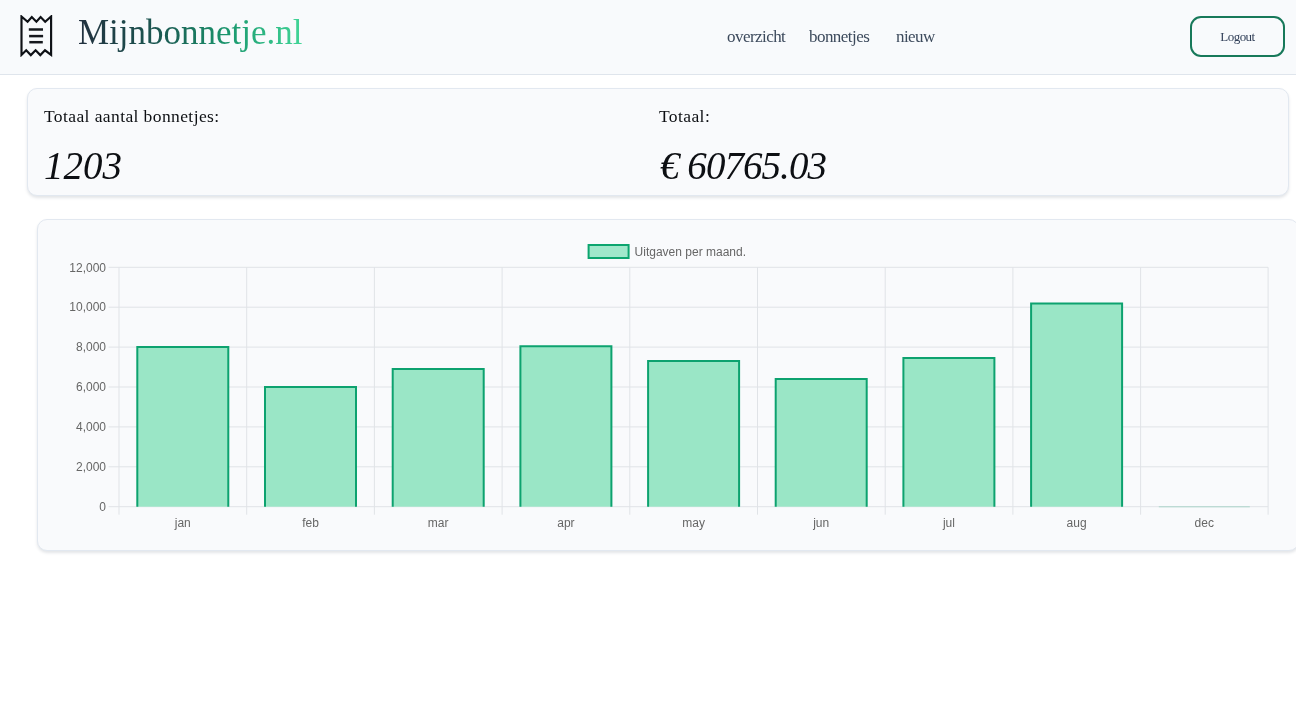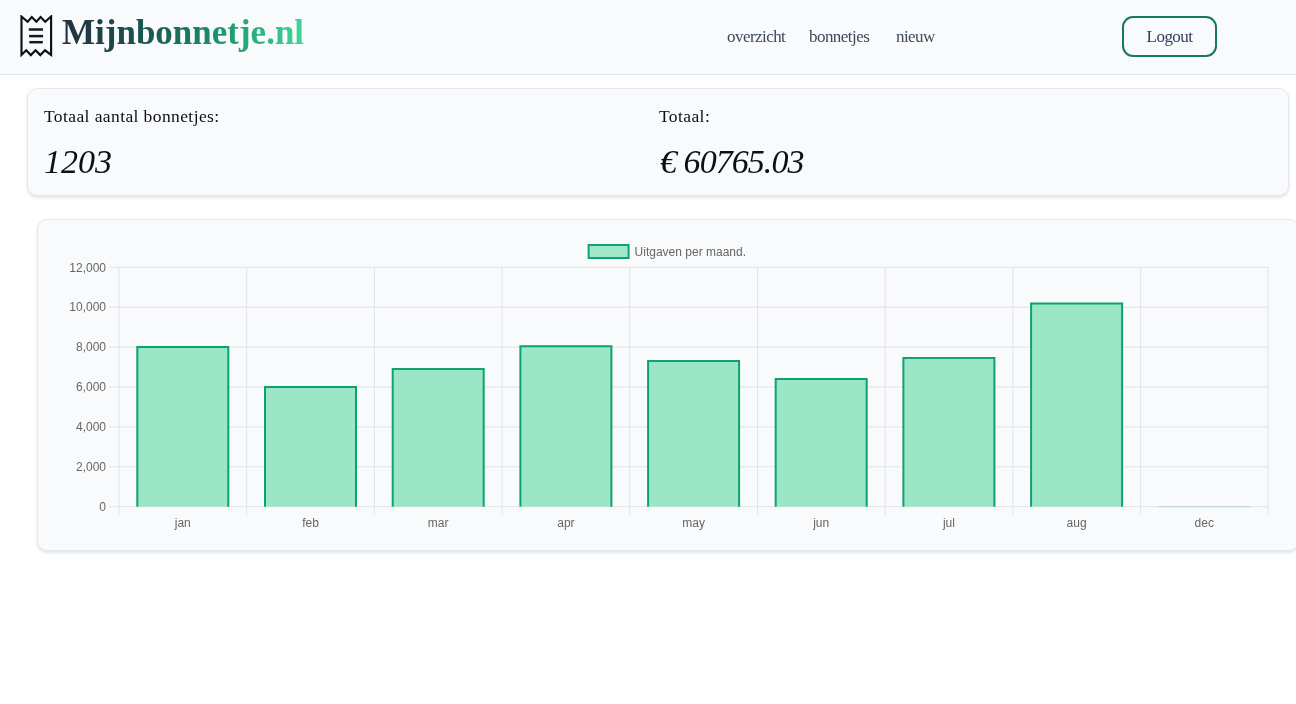--- a/index.html
+++ b/index.html
@@ -1,28 +1,28 @@
 <!DOCTYPE html>
 <html><head>
 <meta charset="utf-8">
 <style>
   html,body { margin:0; padding:0; background:#ffffff; width:1296px; height:704px; overflow:hidden; }
   body { font-family:"Liberation Serif", serif; position:relative; }
   .header { position:absolute; left:0; top:0; width:1296px; height:75px; background:#f8fafc; border-bottom:1px solid #dfe5ec; box-sizing:border-box; }
   .logo-icon { position:absolute; left:20px; top:15px; }
-  .logo-text { position:absolute; left:62px; top:13px; font-size:35px; font-weight:bold; letter-spacing:0px; background:linear-gradient(90deg,#22303f 0%, #1a5a52 38%, #1b9a6f 68%, #42d698 100%); -webkit-background-clip:text; background-clip:text; color:transparent; }
+  .logo-text { position:absolute; left:78px; top:13px; font-size:35px; font-weight:normal; letter-spacing:0px; background:linear-gradient(90deg,#22303f 0%, #1a5a52 38%, #1b9a6f 68%, #42d698 100%); -webkit-background-clip:text; background-clip:text; color:transparent; }
   .nav { position:absolute; top:0; height:88px; line-height:73px; font-size:17px; letter-spacing:-0.55px; color:#3c4a5c; }
   #nv1 { left:727px; } #nv2 { left:809px; } #nv3 { left:896px; } #nv4 { left:958px; }
   .btn-profile { position:absolute; left:1082px; top:16px; width:92px; height:38px; background:#5ee2a5; border-radius:9px; border-bottom:4px solid #0f9c6d; text-align:center; line-height:38px; font-size:17px; letter-spacing:-0.55px; color:#33415a; }
-  .btn-logout { position:absolute; left:1122px; top:16px; width:95px; height:41px; background:transparent; border:2px solid #17795a; border-radius:11px; box-sizing:border-box; text-align:center; line-height:37px; font-size:17px; letter-spacing:-0.55px; color:#33415a; }
+  .btn-logout { position:absolute; left:1190px; top:16px; width:95px; height:41px; background:transparent; border:2px solid #17795a; border-radius:11px; box-sizing:border-box; text-align:center; line-height:37px; font-size:13px; letter-spacing:-0.55px; color:#33415a; }
   .card { position:absolute; left:15px; width:1262px; background:#f9fafc; border:1px solid #e2e8f0; border-radius:10px; box-sizing:border-box; box-shadow:0 2px 3px rgba(100,110,130,0.18); }
   .card1 { top:88px; height:108px;margin-left:12px; }
   .card2 { top:219px; height:332px;margin-left:22px; }
   .lbl { position:absolute; top:17px; font-size:17.5px; letter-spacing:0.4px; color:#0d0f13; }
-  .val { position:absolute; top:54px; font-size:34px; font-style:italic; color:#0d0f13; }
+  .val { position:absolute; top:54px; font-size:39px; font-style:italic; color:#0d0f13; }
   #lbl1 { left:16px; } #lbl2 { left:631px; }
   #val1 { left:16px; }
   #val2 { left:632px; letter-spacing:-0.95px; }
 </style>
 </head>
 <body>
 <div class="header">
   <svg class="logo-icon" width="33" height="42" viewBox="0 0 33 42">
     <path d="M1.5 1.5 L7.6 6.8 L11.8 2.1 L16.4 6.8 L20.6 2.1 L25.2 6.8 L31.1 1.5
              L31.1 39.9 L25.0 35.3 L20.3 40.1 L15.6 35.3 L10.8 40.1 L6.2 35.3 L1.5 39.9 Z" fill="none" stroke="#0e1116" stroke-width="2.15" stroke-linejoin="miter"></path>

